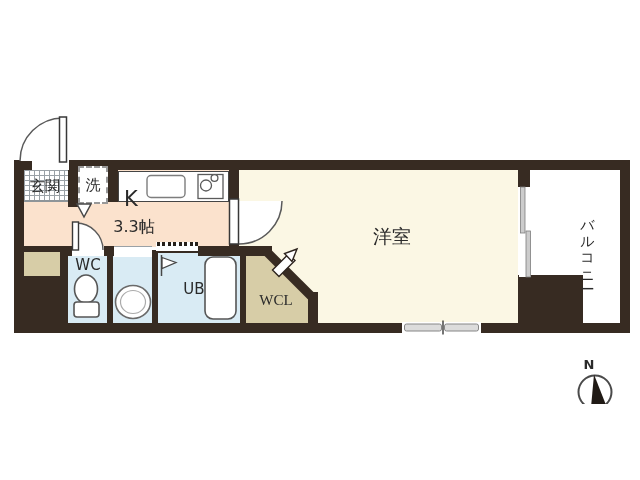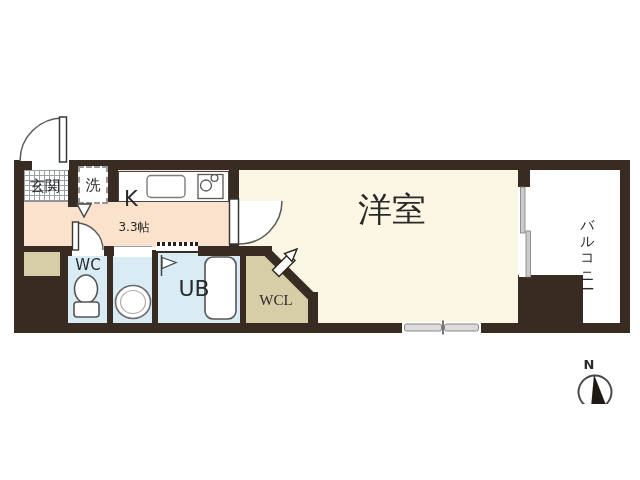--- a/index.html
+++ b/index.html
@@ -135,21 +135,21 @@
 
     <g>
       <circle cx="595" cy="392" r="16.5" fill="#fff" stroke="#4a4a4a" stroke-width="2"></circle>
       <polygon points="594,374.5 607,407.5 591,407.5" fill="#201a15"></polygon>
     </g>
   </svg>
 
   <div class="lbl" style="left:45px;top:186px;font-size:15px;">玄関</div>
   <div class="lbl" style="left:93px;top:185px;font-size:15px;">洗</div>
   <div class="lbl" style="left:131px;top:199px;font-size:21px;">K</div>
-  <div class="lbl" style="left:134px;top:227px;font-size:12px;">3.3帖</div>
-  <div class="lbl" style="left:392px;top:209px;font-size:34px;">洋室</div>
+  <div class="lbl" style="left:134px;top:227px;font-size:16px;">3.3帖</div>
+  <div class="lbl" style="left:392px;top:236px;font-size:19px;">洋室</div>
   <div class="lbl" style="left:88px;top:265px;font-size:15px;">WC</div>
-  <div class="lbl" style="left:194px;top:289px;font-size:22px;">UB</div>
+  <div class="lbl" style="left:194px;top:289px;font-size:15px;">UB</div>
   <div class="lbl" style="left:276px;top:300px;font-size:15px;font-family:Liberation Serif, serif;">WCL</div>
   <div class="lbl vert" style="left:588px;top:246px;font-size:14px;">バルコニー</div>
   <div class="lbl" style="left:589px;top:364px;font-size:13px;font-weight:bold;">N</div>
 
 </div>
 
 </body></html>

